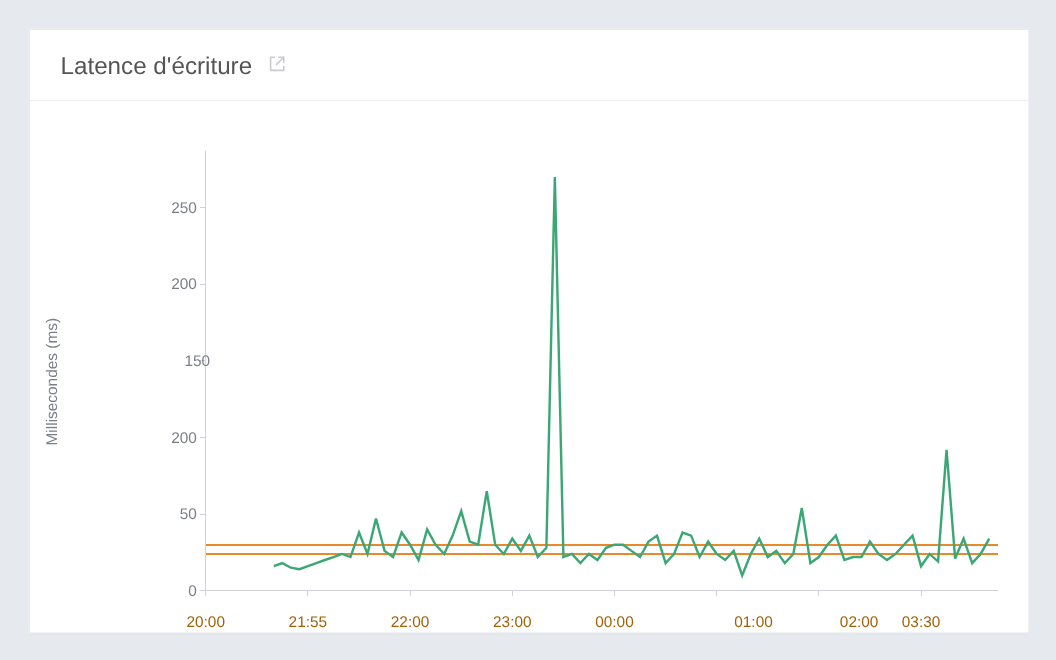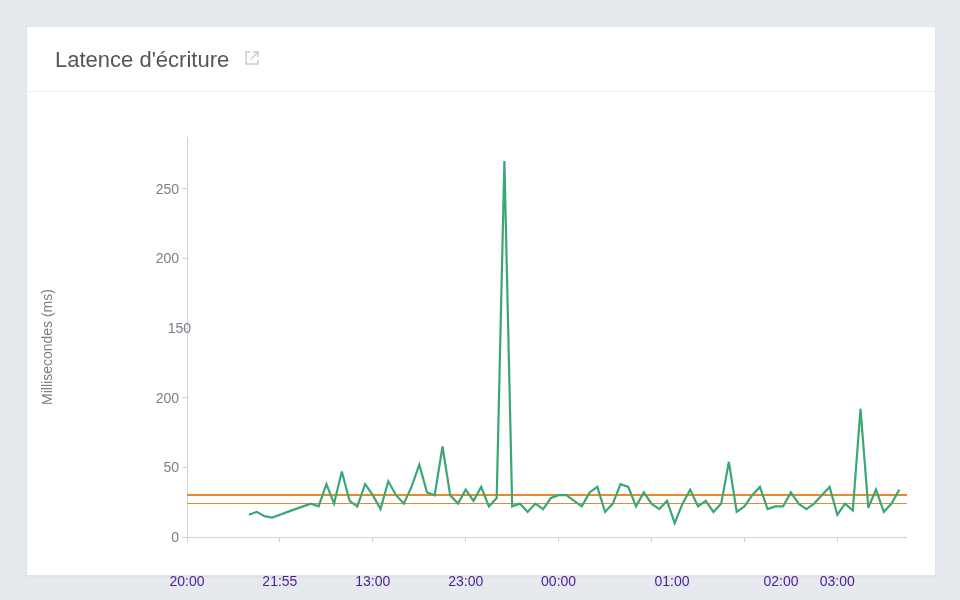--- a/index.html
+++ b/index.html
@@ -62,23 +62,23 @@
     margin-right: 6px;
     font-size: 14px;
     color: #7a7f87;
     transform: translateY(-50%);
     text-align: right;
     width: 40px;
   }
   .tick-x {
     position: absolute;
     top: 100%;
-    margin-top: 16px;
+    margin-top: 0;
     font-size: 14px;
-    color: #4c1d95;
+    color: #a16207;
     transform: translateX(-50%);
     white-space: nowrap;
   }
   svg.plot {
     position: absolute;
     left: 0;
     top: 0;
     width: 100%;
     height: 100%;
     overflow: visible;
@@ -153,21 +153,21 @@
         <div class="tick-y" style="left: 100px; top: 400px; right: auto; transform: translate(-100%, -50%); margin-right: 0px; padding-right: 8px;">0</div>
         <div class="tick-y" style="left: 100px; top: 330.357px; right: auto; transform: translate(-100%, -50%); margin-right: 16px; padding-right: 8px;">50</div>
         <div class="tick-y" style="left: 100px; top: 260.714px; right: auto; transform: translate(-100%, -50%); margin-right: 0px; padding-right: 8px;">200</div>
         <div class="tick-y" style="left: 112px; top: 191.071px; right: auto; transform: translate(-100%, -50%); margin-right: 0px; padding-right: 8px;">150</div>
         <div class="tick-y" style="left: 100px; top: 121.429px; right: auto; transform: translate(-100%, -50%); margin-right: 0px; padding-right: 8px;">200</div>
         <div class="tick-y" style="left: 100px; top: 51.7857px; right: auto; transform: translate(-100%, -50%); margin-right: 17px; padding-right: 8px;">250</div>
       </div>
     <div id="x-ticks">
         <div class="tick-x" style="left: 100px;">20:00</div>
         <div class="tick-x" style="left: 192.903px;">21:55</div>
-        <div class="tick-x" style="left: 285.806px;">13:00</div>
+        <div class="tick-x" style="left: 285.806px;">22:00</div>
         <div class="tick-x" style="left: 378.71px; text-align: center;">23:00</div>
         <div class="tick-x" style="left: 471.613px;">00:00</div>
-        <div class="tick-x" style="left: 585px;">01:00</div>
+        <div class="tick-x" style="left: 598px;">01:00</div>
         <div class="tick-x" style="left: 694px;">02:00</div>
-        <div class="tick-x" style="left: 750.323px;">03:00</div>
+        <div class="tick-x" style="left: 750.323px;">03:30</div>
       </div>
   </div>
 </div>
 
 </body></html>

